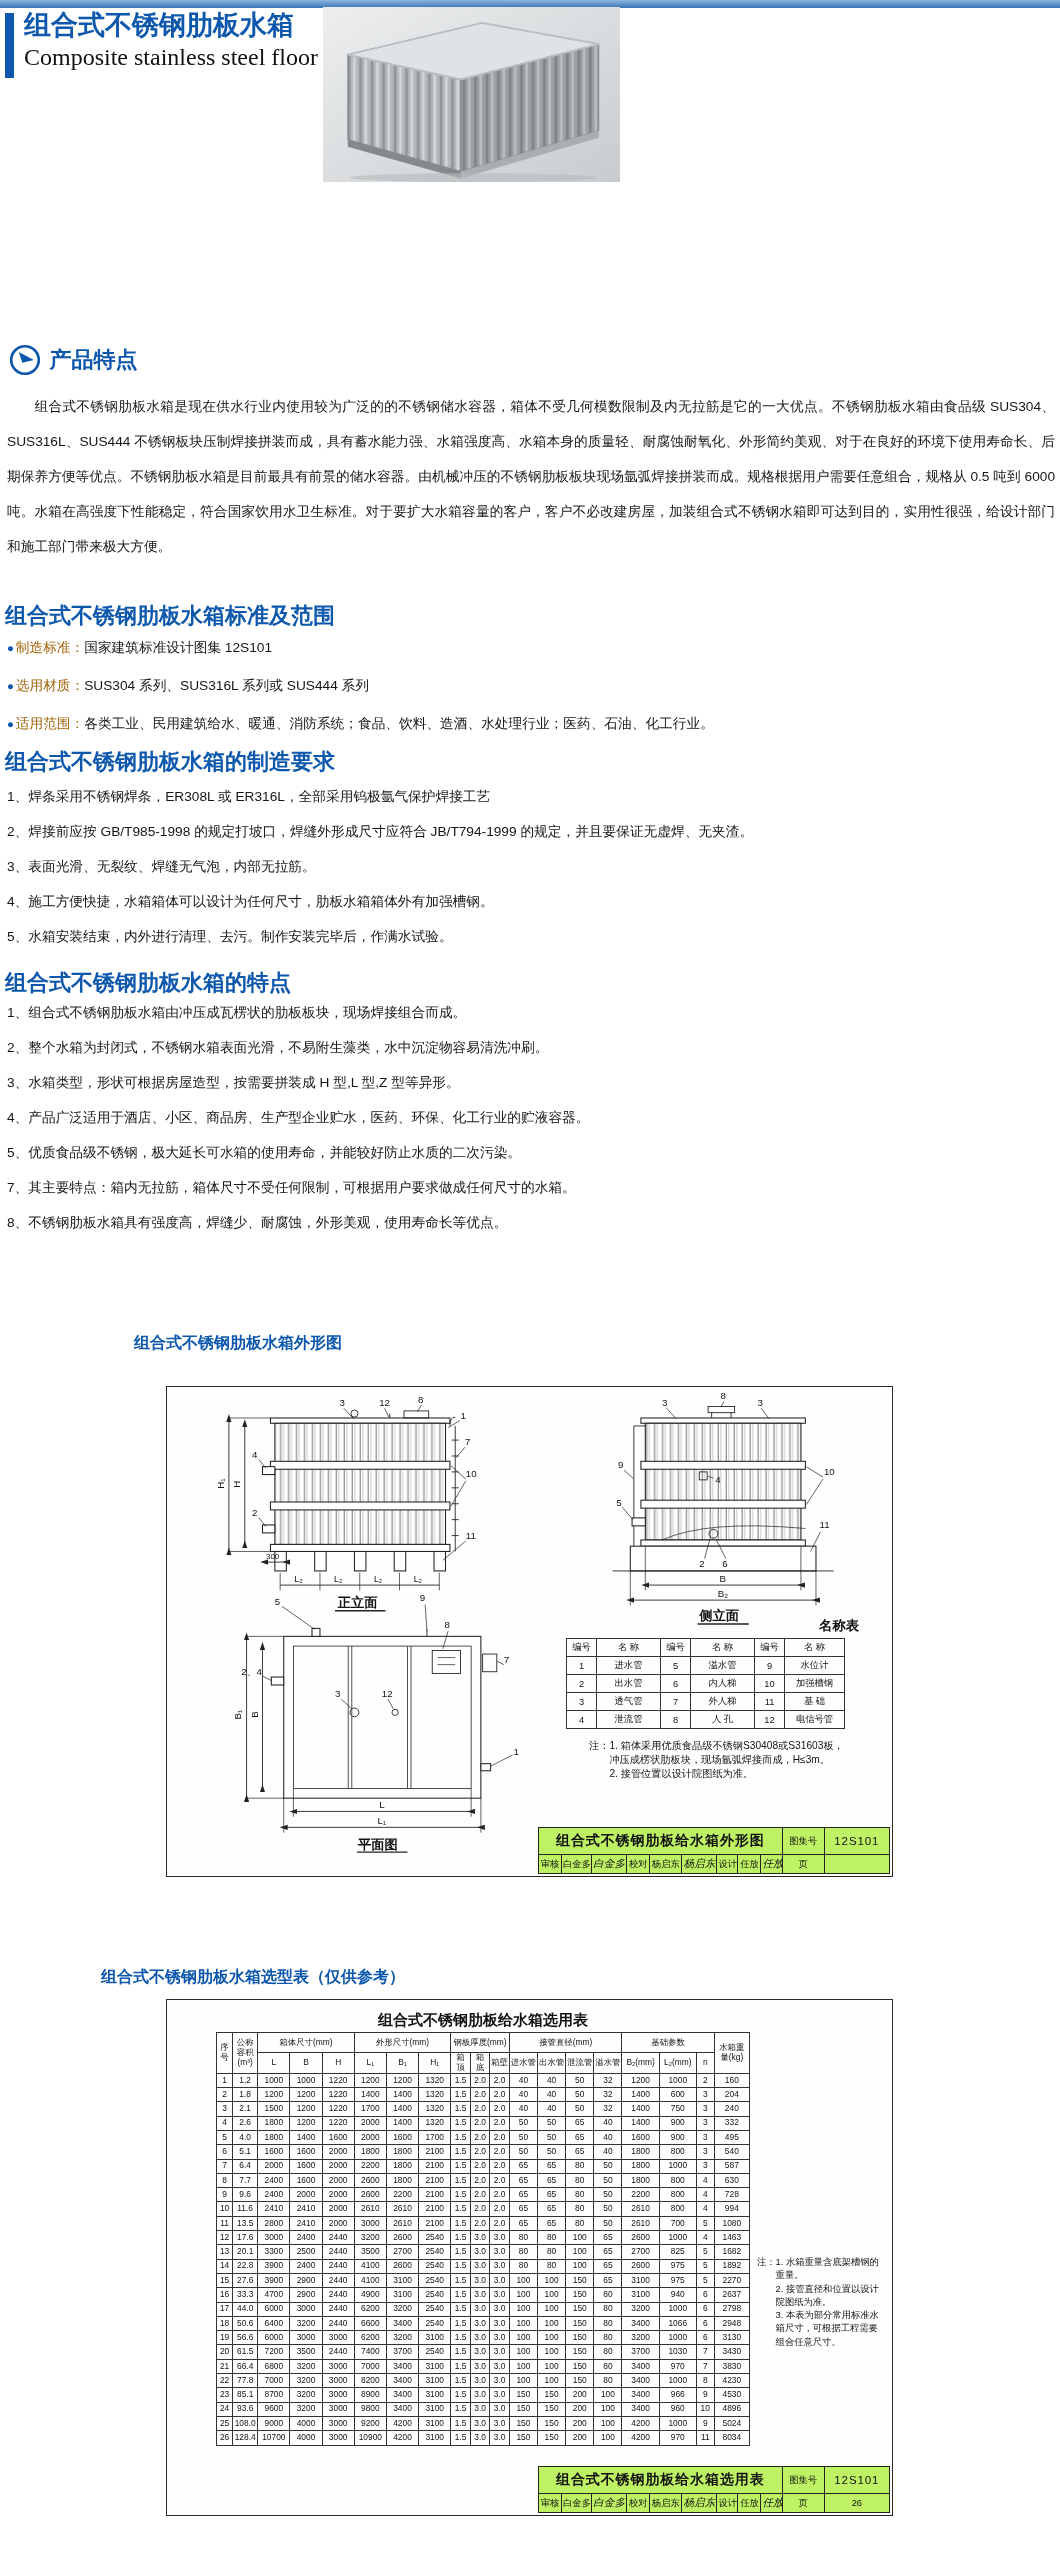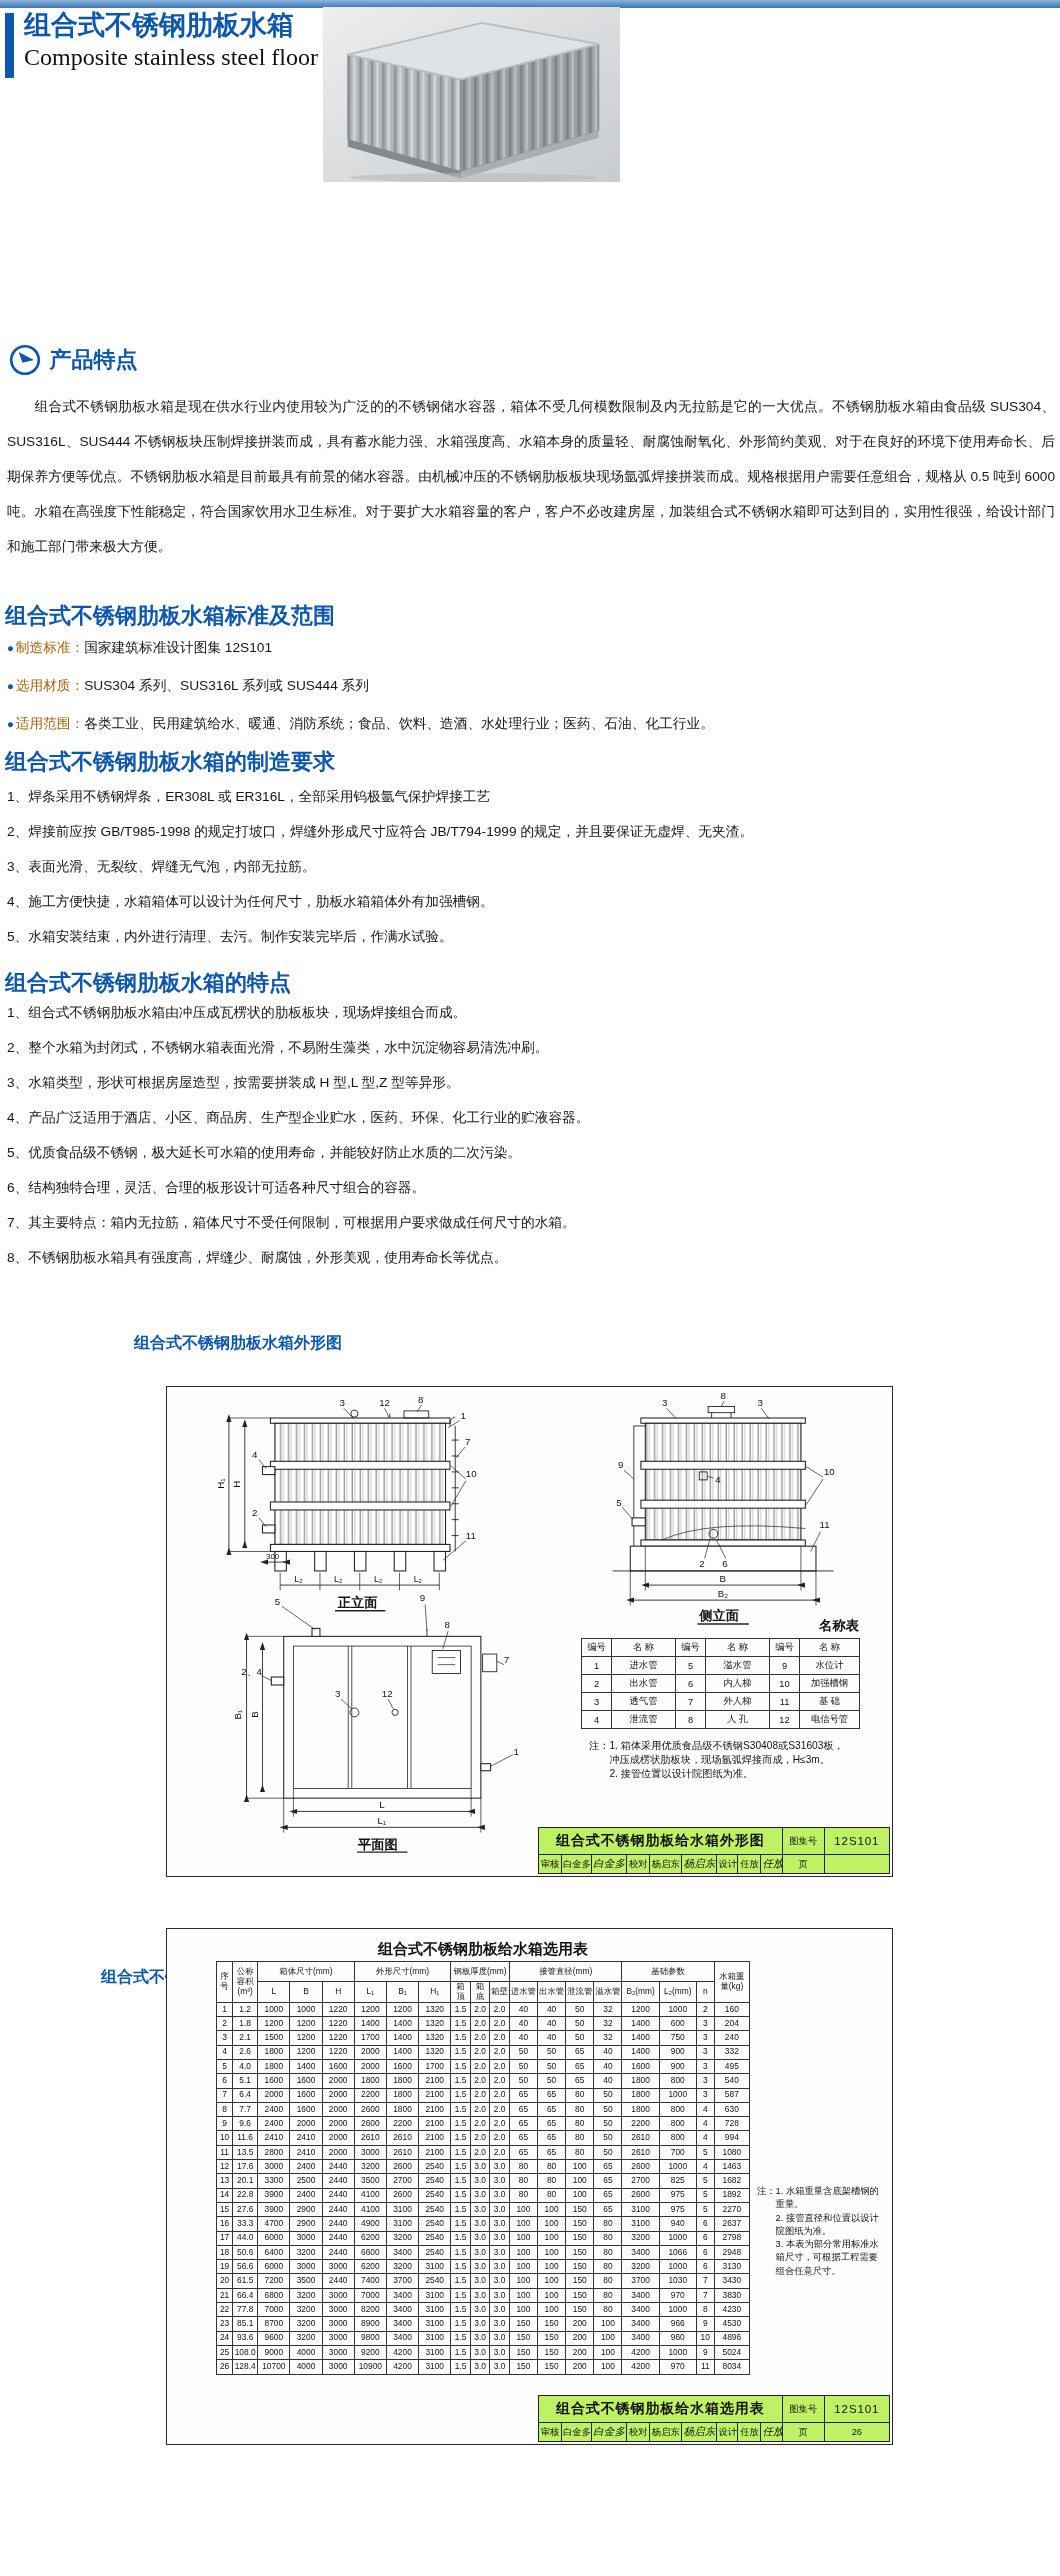--- a/index.html
+++ b/index.html
@@ -27,26 +27,26 @@
   .bullet .lbl{color:#a16207;}
   .num-list{position:absolute;left:7px;width:1048px;margin:0;padding:0;list-style:none;}
   .num-list li{height:35px;line-height:35px;font-size:13.7px;white-space:nowrap;}
 
   .draw-h{position:absolute;font-size:16px;font-weight:bold;color:#0d57ad;margin:0;text-align:right;}
 
   
   .sheet{position:absolute;background:#fefefe;border:1.8px solid #2a2a2a;}
   .sheet svg{position:absolute;left:0;top:0;}
   .sheet1{left:166px;top:1386px;width:725px;height:489px;}
-  .sheet2{left:166px;top:1928px;width:725px;height:515px;text-decoration:underline;}
+  .sheet2{left:166px;top:1999px;width:725px;height:515px;text-decoration:underline;}
 
   .parts-title{position:absolute;left:415px;top:230px;width:277px;text-align:right;font-weight:bold;font-size:13.3px;color:#111;}
   table.scan{border-collapse:collapse;table-layout:fixed;}
   table.scan th,table.scan td{border:0.9px solid #333;text-align:center;color:#111;font-weight:normal;overflow:hidden;}
-  .parts-table{position:absolute;left:414px;top:251px;width:277px;}
+  .parts-table{position:absolute;left:399px;top:251px;width:277px;}
   .parts-table th,.parts-table td{font-size:9.3px;height:17px;padding:0 1.8px;}
   .notes{position:absolute;font-size:10.2px;line-height:14px;color:#111;display:flex;}
   .notes .pfx{flex:0 0 auto;}
   .notes1{left:422px;top:352px;width:258px;}
   .notes2{left:590px;top:256px;width:125px;font-size:9.3px;line-height:13.3px;}
 
   .tblock{position:absolute;border-collapse:collapse;table-layout:fixed;background:#bef264;}
   .tblock td{border:1.3px solid #222;text-align:center;color:#111;overflow:hidden;white-space:nowrap;}
   .tblock .tb-title{font-size:14px;font-weight:bold;letter-spacing:0.9px;}
   .tblock .tb-lbl{font-size:9.3px;}
@@ -129,21 +129,20 @@
     <li>5、水箱安装结束，内外进行清理、去污。制作安装完毕后，作满水试验。</li>
   </ul>
 
   <h2 class="sec-h" style="top:968px;">组合式不锈钢肋板水箱的特点</h2>
   <ul class="num-list" style="top:995px;">
     <li>1、组合式不锈钢肋板水箱由冲压成瓦楞状的肋板板块，现场焊接组合而成。</li>
     <li>2、整个水箱为封闭式，不锈钢水箱表面光滑，不易附生藻类，水中沉淀物容易清洗冲刷。</li>
     <li>3、水箱类型，形状可根据房屋造型，按需要拼装成 H 型,L 型,Z 型等异形。</li>
     <li>4、产品广泛适用于酒店、小区、商品房、生产型企业贮水，医药、环保、化工行业的贮液容器。</li>
     <li>5、优质食品级不锈钢，极大延长可水箱的使用寿命，并能较好防止水质的二次污染。</li>
-    <li>6、结构独特合理，灵活、合理的板形设计可适各种尺寸组合的容器。</li>
     <li>7、其主要特点：箱内无拉筋，箱体尺寸不受任何限制，可根据用户要求做成任何尺寸的水箱。</li>
     <li>8、不锈钢肋板水箱具有强度高，焊缝少、耐腐蚀，外形美观，使用寿命长等优点。</li>
   </ul>
 
   <h2 class="draw-h" style="left:134px;top:1333px;">组合式不锈钢肋板水箱外形图</h2>
 
   <div class="sheet sheet1">
     <svg width="725" height="489" viewBox="0 0 820 553">
       <defs>
         <pattern id="ribsV" width="9" height="8" patternUnits="userSpaceOnUse">

